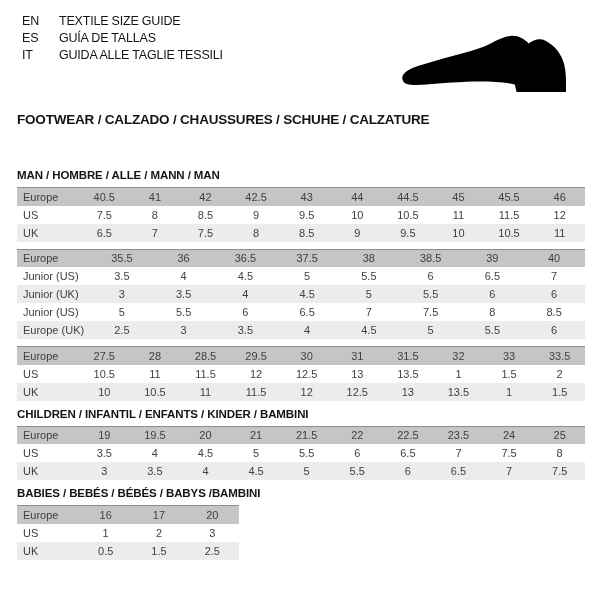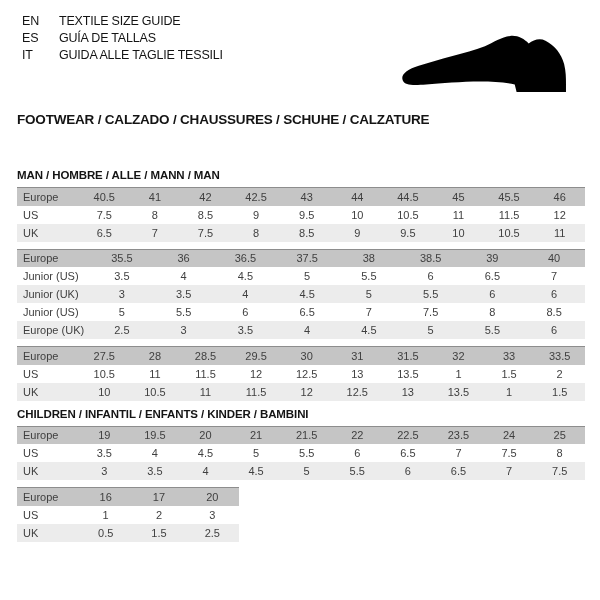--- a/index.html
+++ b/index.html
@@ -260,20 +260,21 @@
               <td>5.5</td>
               <td>6</td>
               <td>6.5</td>
               <td>7</td>
               <td>7.5</td>
             </tr>
           </tbody>
         </table>
       </div>
       <div class="section sec-babies">
+        <div class="section-title">BABIES  / BEBÉS / BÉBÉS / BABYS /BAMBINI</div>
         <table>
           <tbody>
             <tr class="hdr">
               <td class="row-label">Europe</td>
               <td>16</td>
               <td>17</td>
               <td>20</td>
             </tr>
             <tr>
               <td class="row-label">US</td>

